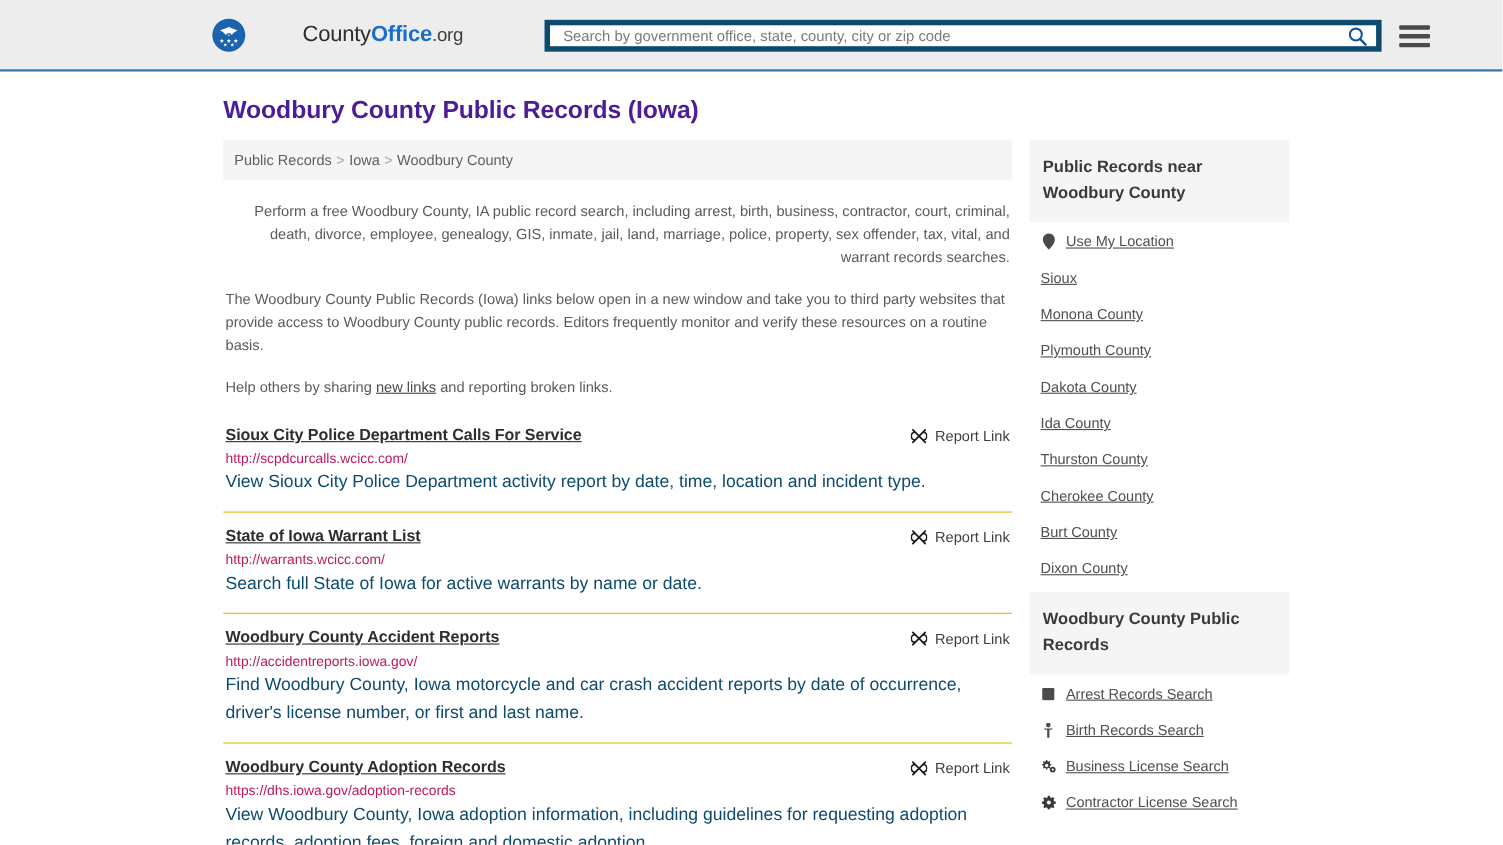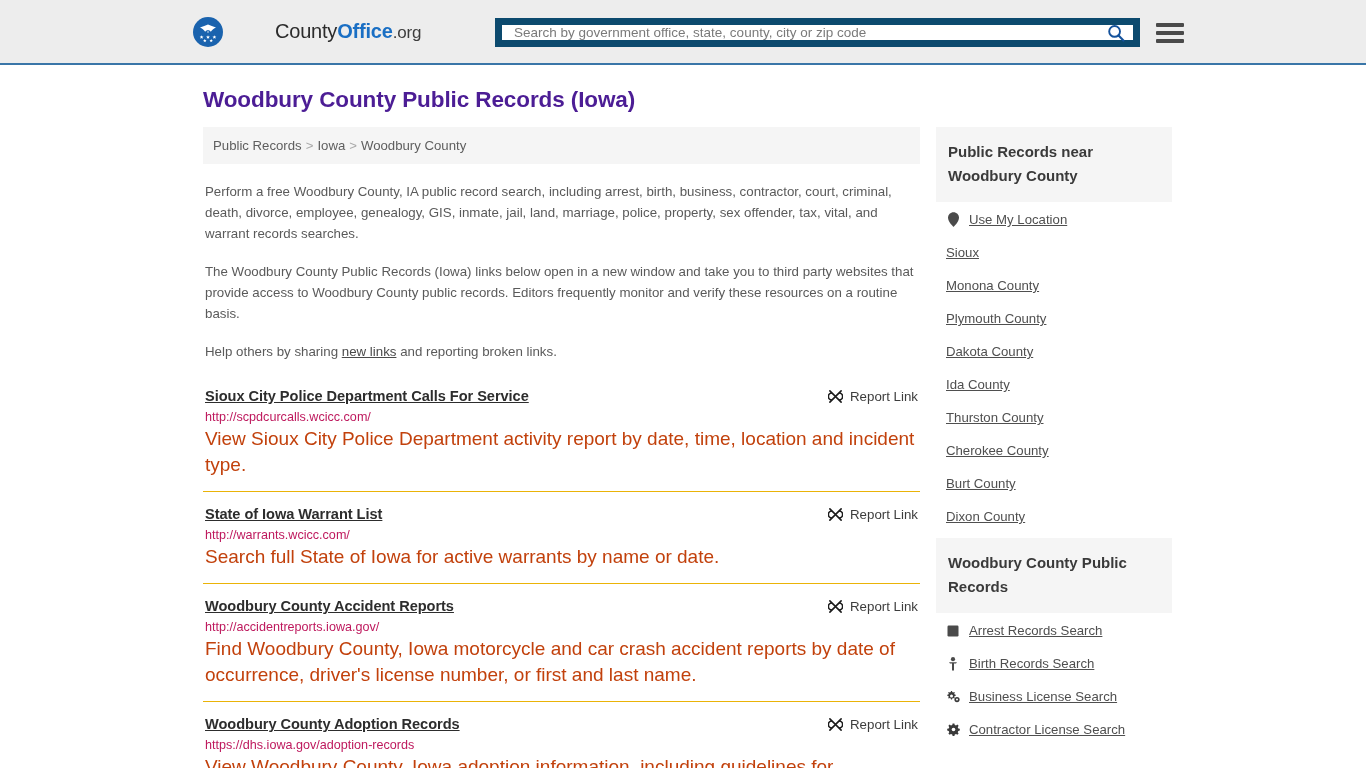--- a/index.html
+++ b/index.html
@@ -42,24 +42,24 @@
   .logo-text .t-org { color: #3d3d3d; font-size: 17px; }
 
   .search-area {
     position: absolute;
     left: 495px;
     top: 18px;
     display: flex;
     align-items: center;
   }
   .search-box {
-    width: 645px;
+    width: 761px;
     height: 29px;
     background: #ffffff;
-    border: 7px solid #0c4a6e;
+    border: 5px solid #0c4a6e;
     display: flex;
     align-items: center;
     padding: 0 6px 0 10px;
   }
   .search-box input {
     flex: 1;
     border: none;
     outline: none;
     font-size: 13.5px;
     color: #6b6b6b;
@@ -121,21 +121,21 @@
   .breadcrumb .sep { color: #a9a9a9; margin: 0 4px; }
 
   
   .intro { padding: 0 2px; }
   .intro p {
     font-size: 13.3px;
     line-height: 21px;
     color: #5a5a5a;
     margin: 17px 0 0 0;
   }
-  .intro p:first-child { margin-top: 17px; }
+  .intro p:first-child { margin-top: 17px; text-align: right; }
   .intro a.inline-link {
     color: #4a4a4a;
     text-decoration: underline;
   }
 
   
   .results { margin-top: 16px; }
   .result {
     border-top: 1px solid #eab308;
     padding: 14px 2px 13px 2px;
@@ -166,23 +166,23 @@
   .report-link-label {
     font-size: 13.3px;
     color: #3d3d3d;
   }
   .result-url {
     font-size: 12.6px;
     color: #be185d;
     margin-top: 6px;
   }
   .result-desc {
-    font-size: 19px;
+    font-size: 16px;
     line-height: 26px;
-    color: #c2410c;
+    color: #0c4a6e;
     margin-top: 2px;
   }
 
   
   .side-panel { margin-bottom: 6px; }
   .side-head {
     background: #f5f5f5;
     padding: 13px 12px 14px 12px;
     font-size: 15px;
     font-weight: bold;

